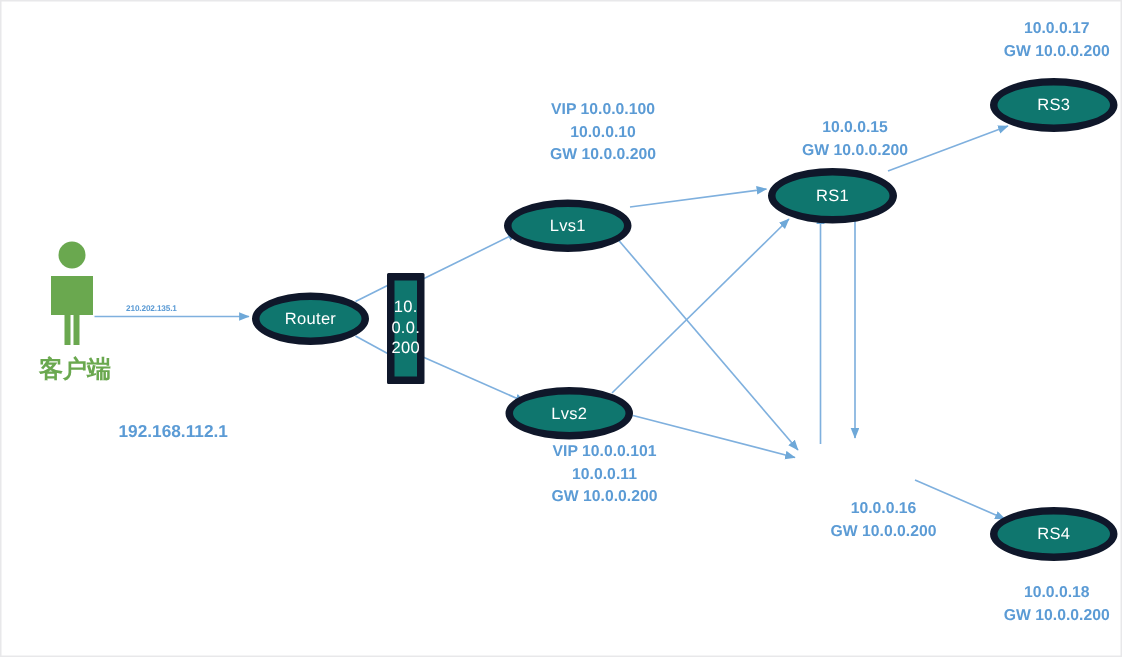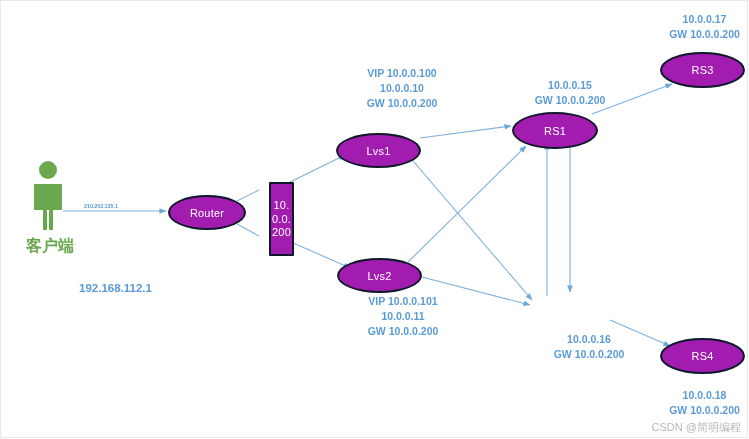--- a/index.html
+++ b/index.html
@@ -23,40 +23,39 @@
     box-sizing: border-box;
     pointer-events: none;
   }
   svg.edges {
     position: absolute;
     left: 0; top: 0;
     width: 749px; height: 439px;
   }
   .node {
     position: absolute;
-    background: #a21caf;
-    border: 2px solid #0f172a;
+    background: #0f766e;
+    border: 5px solid #0f172a;
     box-sizing: border-box;
     display: flex;
     align-items: center;
     justify-content: center;
     color: #ffffff;
     font-size: 11px;
     letter-spacing: 0.2px;
   }
   .node.ellipse {
     border-radius: 50%;
   }
   .node.rect {
     border-radius: 1px;
     flex-direction: column;
     line-height: 1.22;
     font-size: 11px;
     padding-top: 1px;
-    margin-left: 11px;
   }
   .note {
     position: absolute;
     color: #5b9bd5;
     font-size: 10.5px;
     font-weight: bold;
     line-height: 1.45;
     text-align: center;
     white-space: pre;
   }
@@ -193,15 +192,14 @@
 
   <div class="note" style="left:524px; top:332px; width:130px;">10.0.0.16
 GW 10.0.0.200</div>
 
   <div class="note" style="left:642px; top:12px; width:125px;">10.0.0.17
 GW 10.0.0.200</div>
 
   <div class="note" style="left:642px; top:388px; width:125px;">10.0.0.18
 GW 10.0.0.200</div>
 
-  <div class="watermark">CSDN @简明编程</div>
 
 </div>
 
 </body></html>

